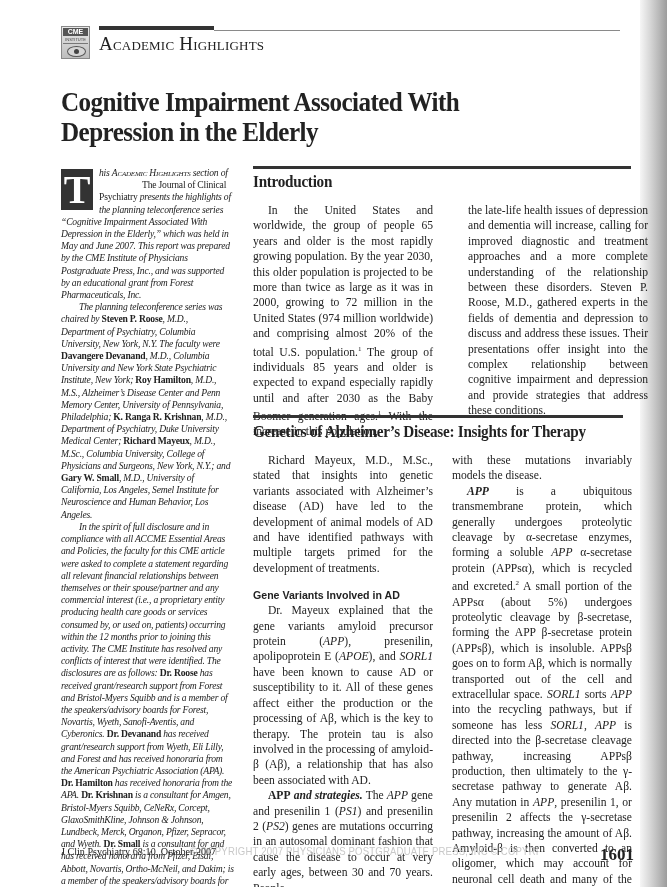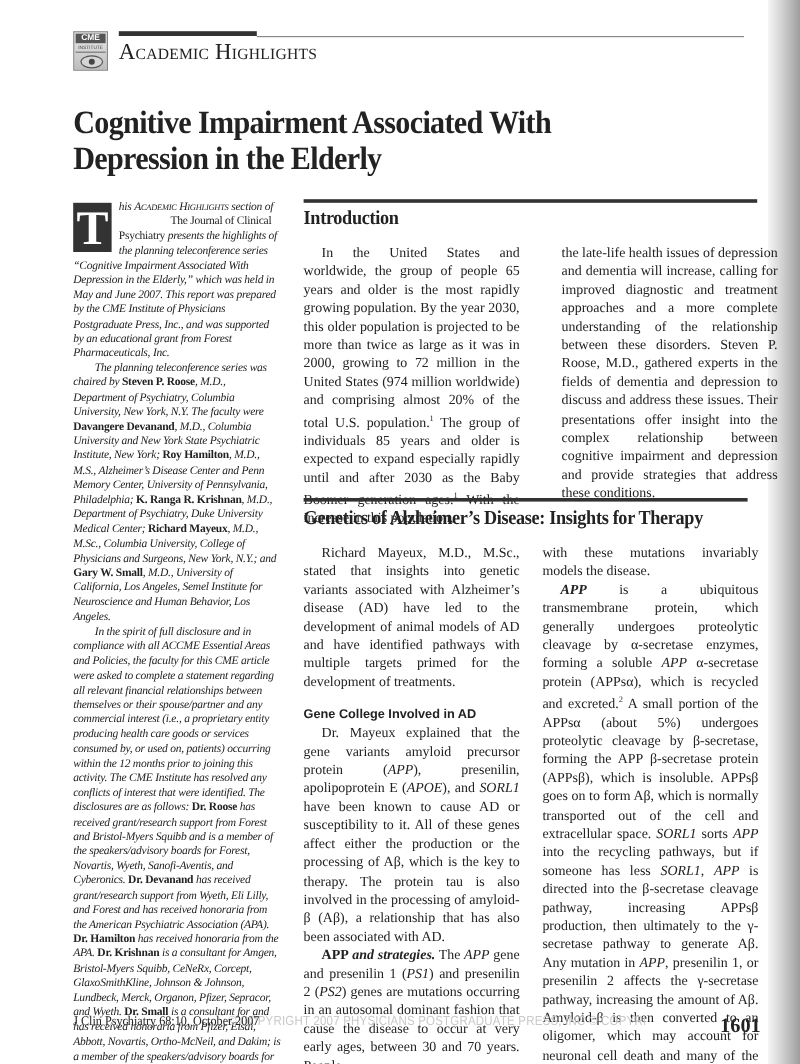--- a/index.html
+++ b/index.html
@@ -133,21 +133,21 @@
 </div>
 <div class="col" style="left:452px; top:203px;margin-left:16px;">
   <p class="noind">the late-life health issues of depression and dementia will increase, calling for improved diagnostic and treatment approaches and a more complete understanding of the relationship between these disorders. Steven P. Roose, M.D., gathered experts in the fields of dementia and depression to discuss and address these issues. Their presentations offer insight into the complex relationship between cognitive impairment and depression and provide strategies that address these conditions.</p>
 </div>
 
 <div class="sec-rule" style="top:415px; width:370px;"></div>
 <div class="sec-head" style="top:422px">Genetics of Alzheimer’s Disease: Insights for Therapy</div>
 
 <div class="col" style="left:253px; top:453px;">
   <p>Richard Mayeux, M.D., M.Sc., stated that insights into genetic variants associated with Alzheimer’s disease (AD) have led to the development of animal models of AD and have identified pathways with multiple targets primed for the development of treatments.</p>
-  <h4>Gene College Involved in AD</h4>
+  <h4>Gene Variants Involved in AD</h4>
   <p><span>Dr. Mayeux explained that the gene variants amyloid precursor protein (</span><i>APP</i><span>), presenilin, apolipoprotein E (</span><i>APOE</i><span>), and </span><i>SORL1</i><span> have been known to cause AD or susceptibility to it. All of these genes affect either the production or the processing of Aβ, which is the key to therapy. The protein tau is also involved in the processing of amyloid-β (Aβ), a relationship that has also been associated with AD.</span></p>
   <p><b>APP</b><b><i> and strategies.</i></b><span> The </span><i>APP</i><span> gene and presenilin 1 (</span><i>PS1</i><span>) and presenilin 2 (</span><i>PS2</i><span>) genes are mutations occurring in an autosomal dominant fashion that cause the disease to occur at very early ages, between 30 and 70 years. People</span></p>
 </div>
 
 <div class="col" style="left:452px; top:453px;">
   <p class="noind">with these mutations invariably models the disease.</p>
   <p><b><i>APP</i></b><span> is a ubiquitous transmembrane protein, which generally undergoes proteolytic cleavage by α-secretase enzymes, forming a soluble </span><i>APP</i><span> α-secretase protein (APPsα), which is recycled and excreted.</span><sup style="font-size:7px">2</sup><span> A small portion of the APPsα (about 5%) undergoes proteolytic cleavage by β-secretase, forming the APP β-secretase protein (APPsβ), which is insoluble. APPsβ goes on to form Aβ, which is normally transported out of the cell and extracellular space. </span><i>SORL1</i><span> sorts </span><i>APP</i><span> into the recycling pathways, but if someone has less </span><i>SORL1</i><span>, </span><i>APP</i><span> is directed into the β-secretase cleavage pathway, increasing APPsβ production, then ultimately to the γ-secretase pathway to generate Aβ. Any mutation in </span><i>APP</i><span>, presenilin 1, or presenilin 2 affects the γ-secretase pathway, increasing the amount of Aβ. Amyloid-β is then converted to an oligomer, which may account for neuronal cell death and many of the cognitive and behavioral</span></p>
 </div>
 
 <div class="footer-wm">© COPYRIGHT 2007 PHYSICIANS POSTGRADUATE PRESS, INC   © COPYRIGHT 2007 PHYSICIANS POSTGRADUATE PRESS, INC</div>

